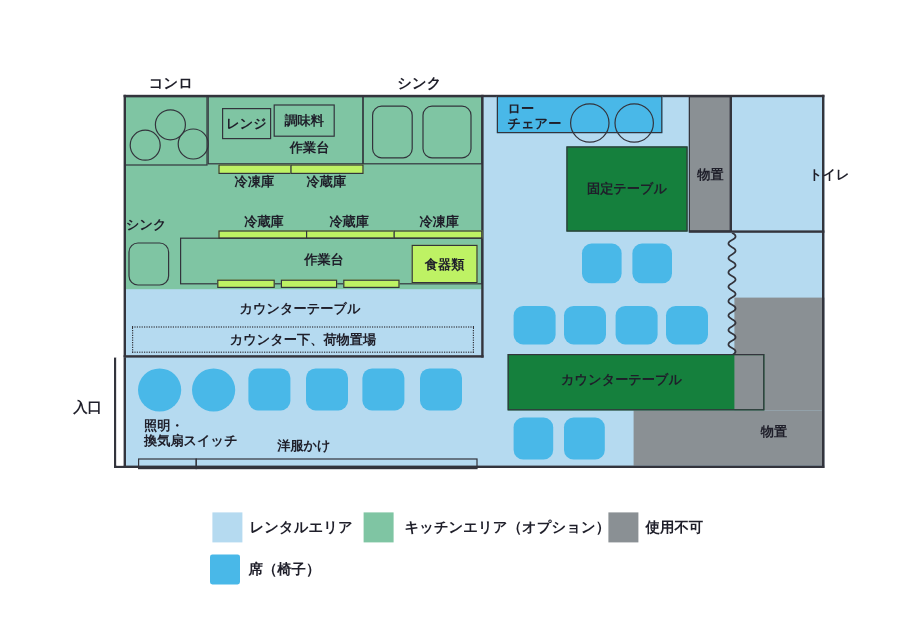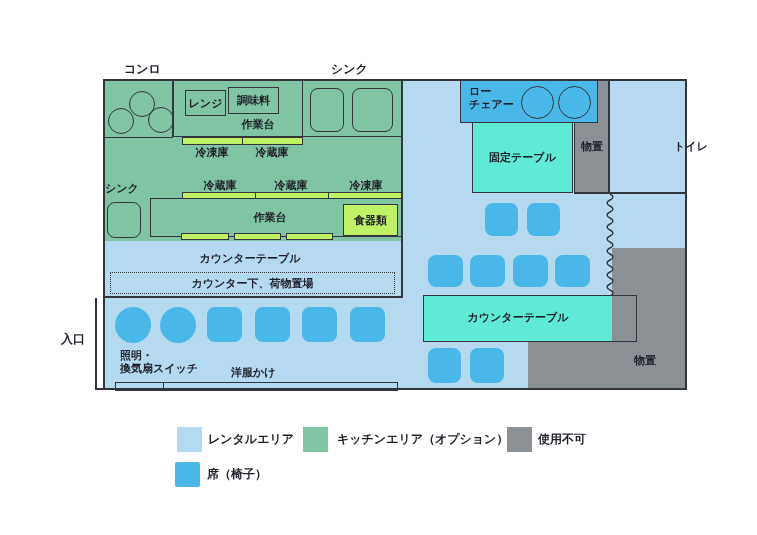--- a/index.html
+++ b/index.html
@@ -3,21 +3,21 @@
 <meta charset="utf-8">
 <style>
   html,body{margin:0;padding:0;background:#fff;}
   .canvas{position:relative;width:757px;height:535px;background:#fff;overflow:hidden;
           font-family:Liberation Sans, sans-serif;color:#1f1f2a;}
   .abs{position:absolute;box-sizing:border-box;}
   
   .rental{background:#b5daf0;}
   .green{background:#7fc5a3;}
   .grayfill{background:#8a9094;}
-  .tablefill{background:#5eead4;}
+  .tablefill{background:#15803d;}
   .seatfill{background:#49b8e8;}
   
   .wall{background:#33343c;}
   .whitegap{background:#ffffff;}
   
   .kbox{border:1.5px solid #33343c;background:transparent;}
   .kboxg{border:1.5px solid #33343c;background:#bef264;}
   .rbox{border:1.5px solid #33343c;border-radius:8px;background:transparent;}
   .circle{border:1.5px solid #33343c;border-radius:50%;background:transparent;}
   .dotted{border:1.5px dotted #33343c;background:transparent;}
@@ -109,21 +109,21 @@
   <div class="abs seat" style="left:207px;top:307px;width:35px;height:35px;"></div>
   <div class="abs seat" style="left:255px;top:307px;width:35px;height:35px;"></div>
   <div class="abs seat" style="left:302px;top:307px;width:35px;height:35px;"></div>
   <div class="abs seat" style="left:350px;top:307px;width:35px;height:35px;"></div>
 
   <div class="abs lbl" style="left:120px;top:349px;"><span>照明・</span><br><span>換気扇スイッチ</span></div>
   <div class="abs lbl" style="left:231px;top:366px;text-align:right;">洋服かけ</div>
   <div class="abs kbox" style="left:115px;top:382px;width:49px;height:9px;"></div>
   <div class="abs kbox" style="left:163px;top:382px;width:235px;height:9px;"></div>
 
-  <div class="abs seatfill" style="left:460px;top:80px;width:138px;height:43px;border:1.5px solid #33343c;">
+  <div class="abs seatfill" style="left:414px;top:80px;width:138px;height:31px;border:1.5px solid #33343c;">
     <div class="lbl" style="position:absolute;left:8px;top:4px;"><span>ロー</span><br><span>チェアー</span></div>
     <div class="circle" style="position:absolute;left:60px;top:5px;width:31px;height:31px;"></div>
     <div class="circle" style="position:absolute;left:97px;top:5px;width:31px;height:31px;"></div>
   </div>
 
   <div class="abs tablefill" style="left:472px;top:122px;width:101px;height:71px;border:1.5px solid #33343c;">
       <div class="boxlbl">固定テーブル</div>
     </div>
 
   <div class="abs lbl ctr" style="left:574px;top:140px;width:36px;">物置</div>

